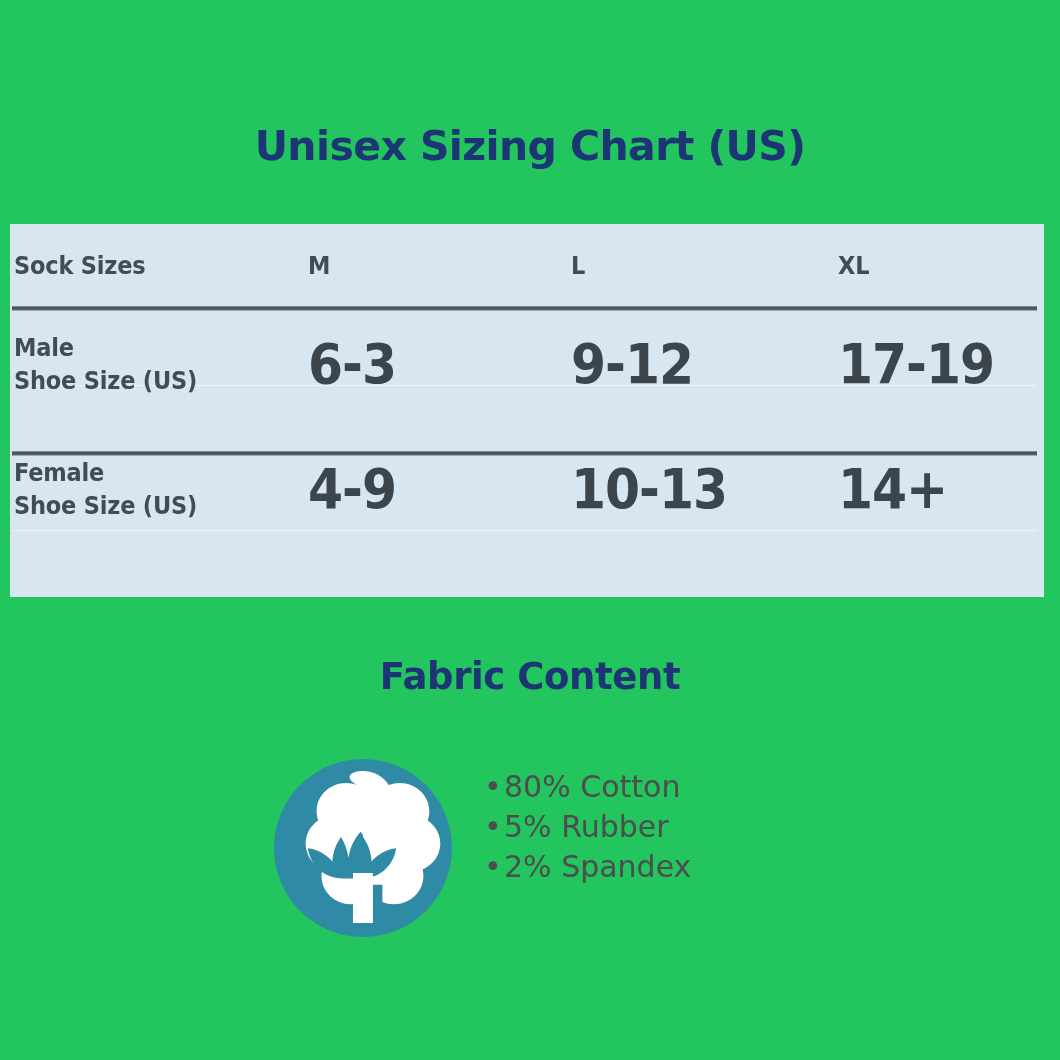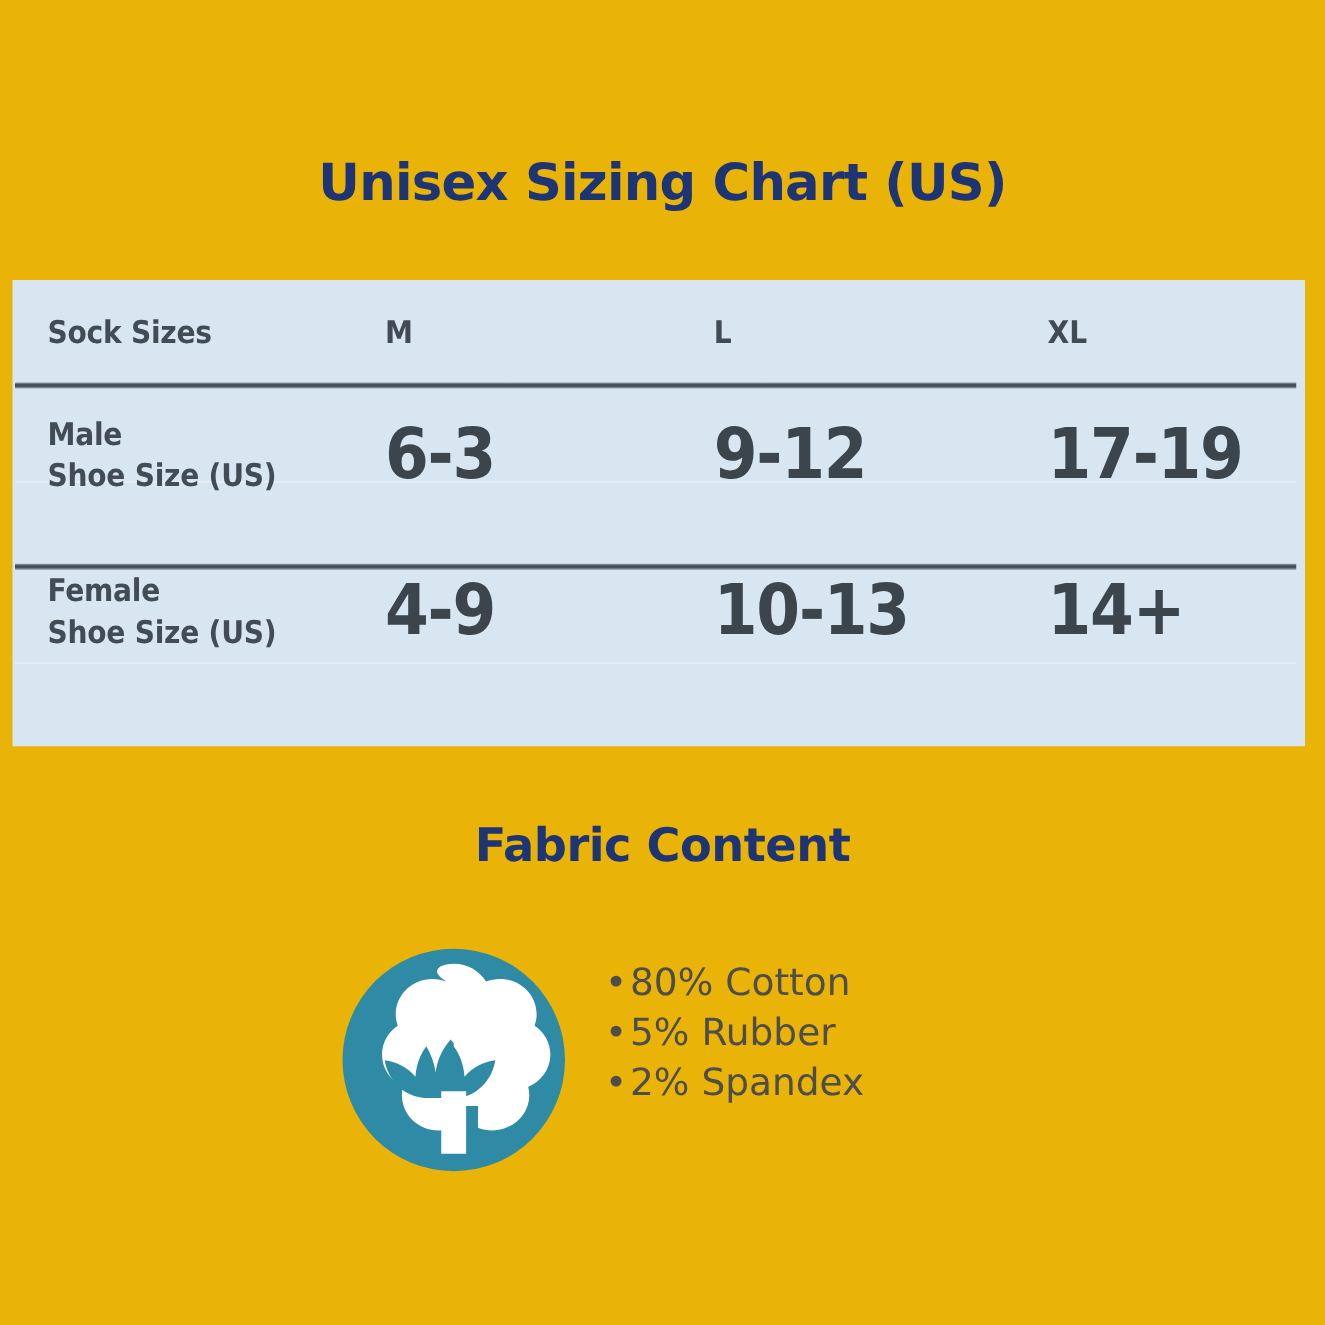--- a/index.html
+++ b/index.html
@@ -12,21 +12,21 @@
     height: 1060px;
     position: relative;
     font-family: "Liberation Sans", sans-serif;
     overflow: hidden;
   }
 
   
   .page {
     position: absolute;
     inset: 0;
-    background: #eab308;
+    background: #22c55e;
   }
 
   
   .chart-title {
     position: absolute;
     top: 124px;
     left: 0;
     width: 1060px;
     text-align: center;
     font-family: "DejaVu Sans", sans-serif;
@@ -77,21 +77,21 @@
     width: 1025px;
     height: 1px;
     background: rgba(255,255,255,0.55);
   }
   .hairline.h1 { top: 161px; }
   .hairline.h2 { top: 306px; }
 
   
   .cell-label {
     width: 290px;
-    padding-left: 28px;
+    padding-left: 4px;
     box-sizing: border-box;
     font-family: "DejaVu Sans Condensed", "Liberation Sans Narrow", "Liberation Sans", sans-serif;
     font-weight: 700;
     color: #434c55;
   }
   .cell-label .lbl-top {
     font-size: 25px;
     line-height: 1.32;
     display: block;
     letter-spacing: -0.2px;

